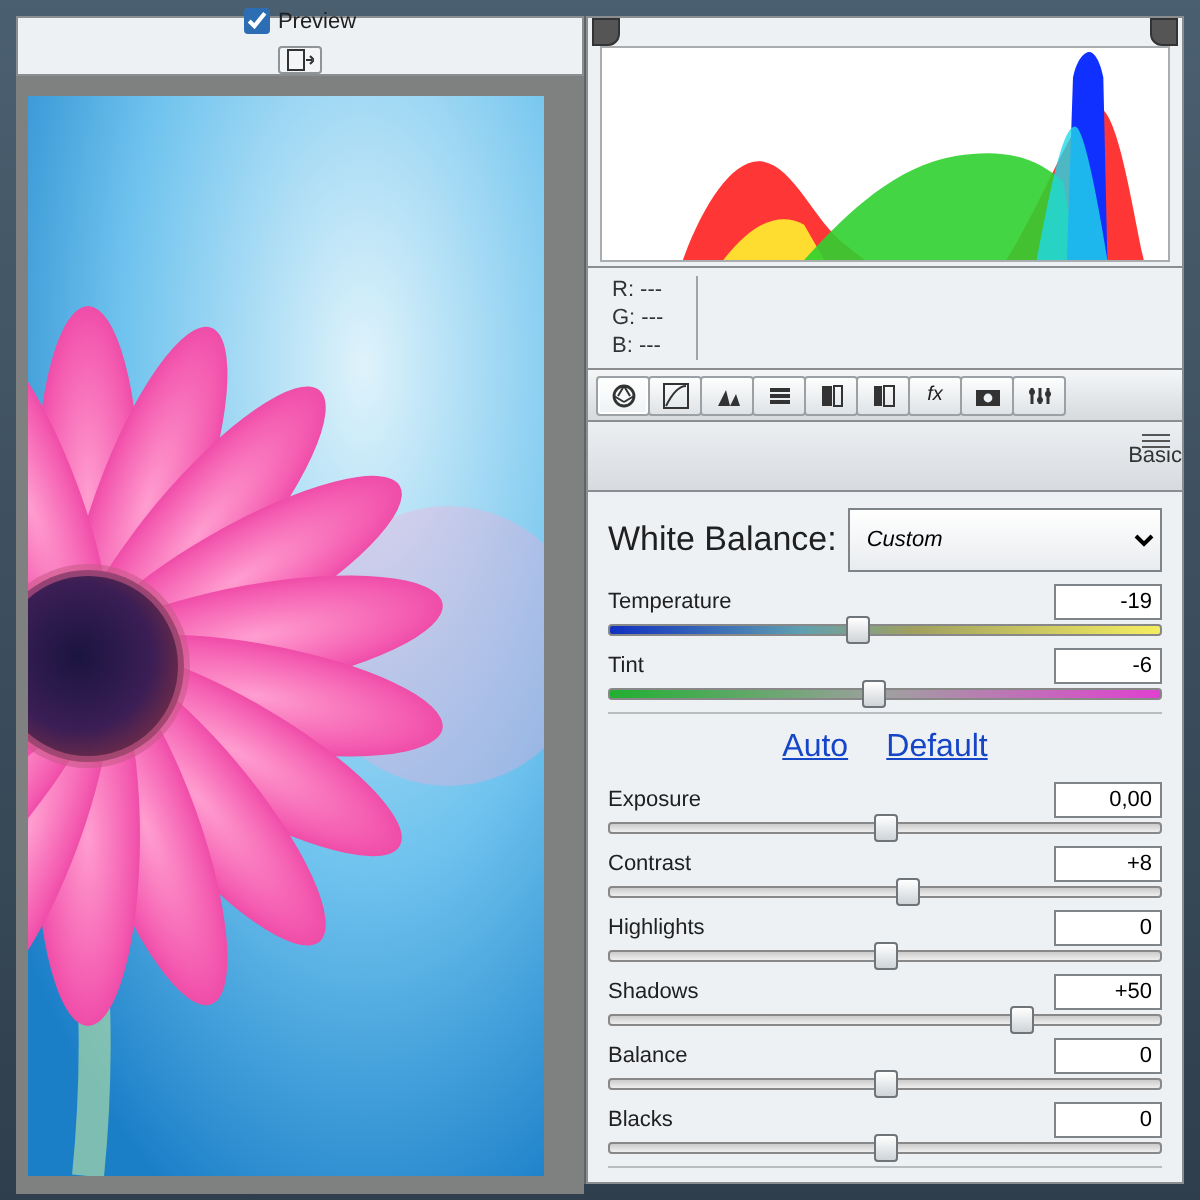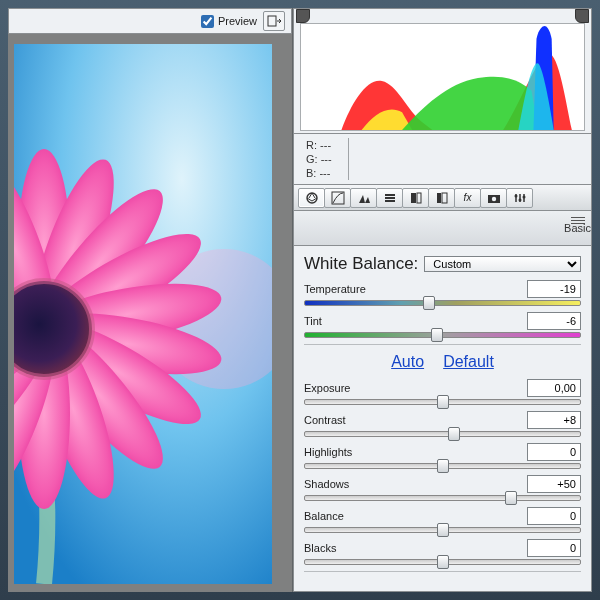--- a/index.html
+++ b/index.html
@@ -1,20 +1,20 @@
 <!DOCTYPE html>
 <html><head>
 <meta charset="utf-8">
 <style>
   * { box-sizing: border-box; margin: 0; padding: 0; }
   body { font-family: "Segoe UI", Tahoma, sans-serif; font-size: 11px; background: #3a4a5a; width: 600px; height: 600px; overflow: hidden; }
   .window-frame { background: linear-gradient(#4a5f70, #2f3e4c); padding: 8px; height: 100%; }
   .inner { background: #7f8080; height: 100%; position: relative; display: flex; }
   .left-pane { width: 284px; display: flex; flex-direction: column; }
-  .toolbar-top { background: #eef1f4; border: 1px solid #8a8e91; height: 30px; display: flex; align-items: center; justify-content: flex-end; padding: 0 6px; gap: 6px; }
+  .toolbar-top { background: #eef1f4; border: 1px solid #8a8e91; height: 30px; display: flex; align-items: center; justify-content: flex-end; padding: 0 6px; gap: 6px; flex-direction: column; }
   .chk { display: flex; align-items: center; gap: 4px; color: #202020; }
   .chk input { accent-color: #2d6db3; }
   .icon-btn { width: 22px; height: 20px; background: #f3f5f7; border: 1px solid #8e9498; border-radius: 2px; display: flex; align-items: center; justify-content: center; cursor: pointer; }
   .image-area { flex: 1; background: #7f8080; padding: 10px 6px 6px 6px; }
   .photo { width: 258px; height: 100%; overflow: hidden; position: relative; }
   .right-pane { flex: 1; display: flex; flex-direction: column; border-left: 1px solid #606466; }
   .histo-wrap { background: #eef1f4; border: 1px solid #8a8e91; padding: 6px 6px 2px 6px; position: relative; }
   .histo-clip { position: absolute; top: 0; width: 14px; height: 14px; background: #555; border: 1px solid #333; }
   .histo-clip.left { left: 2px; border-radius: 0 0 6px 0; }
   .histo-clip.right { right: 2px; border-radius: 0 0 0 6px; }
@@ -24,21 +24,21 @@
   .rgb-sep { border-left: 1px solid #a0a4a7; margin-left: 6px; padding-left: 6px; height: 42px; }
   .tabstrip { background: linear-gradient(#f4f6f8, #d6dadd); border: 1px solid #8a8e91; border-top: none; height: 26px; display: flex; align-items: center; padding: 0 4px; gap: 0; }
   .tab-btn { width: 27px; height: 20px; border: 1px solid #9aa0a4; border-radius: 2px; background: linear-gradient(#fdfefe, #dfe3e6); display: flex; align-items: center; justify-content: center; cursor: pointer; margin-right: -1px; }
   .tab-btn.active { background: linear-gradient(#fff, #eef2f5); box-shadow: inset 0 0 0 1px #fff; }
   .panel-header { background: linear-gradient(#eceff2, #d7dbdf); border: 1px solid #8a8e91; border-top: none; height: 35px; display: flex; align-items: center; justify-content: flex-end; position: relative; color: #333; }
   .panel-menu { position: absolute; right: 6px; top: 4px; width: 14px; height: 10px; cursor: pointer; }
   .panel-menu span { display: block; height: 1px; background: #555; margin: 2px 0; }
   .basic-body { background: #eef1f4; border: 1px solid #8a8e91; border-top: none; flex: 1; overflow: hidden; padding: 8px 10px; color: #202020; }
   .row { display: flex; align-items: center; margin-bottom: 6px; gap: 6px; }
   .row label { font-size: 17px; }
-  select { flex: 1; height: 16px; border: 1px solid #7e8488; background: linear-gradient(#fff, #e9ecef); font-size: 11px; padding: 0 4px; }
+  select { flex: 1; height: 32px; border: 1px solid #7e8488; background: linear-gradient(#fff, #e9ecef); font-size: 11px; padding: 0 4px; font-style: italic; }
   .slider-row { margin-bottom: 0; }
   .slider-head { display: flex; justify-content: space-between; align-items: center; margin-bottom: 2px; }
   .val-box { width: 54px; height: 18px; border: 1px solid #7e8488; background: #fff; text-align: right; padding: 1px 4px; font-size: 11px; }
   .track { height: 6px; border: 1px solid #888; border-radius: 2px; background: linear-gradient(#ccc, #eee); position: relative; margin: 2px 0 6px 0; }
   .track.temp { background: linear-gradient(90deg, #1030c0 0%, #60a0b0 35%, #a0a060 55%, #f5ee60 100%); }
   .track.tint { background: linear-gradient(90deg, #20b030 0%, #a0a0a0 50%, #e040d0 100%); }
   .knob { position: absolute; top: -5px; width: 12px; height: 14px; background: linear-gradient(#fff, #cfd4d8); border: 1px solid #6e7478; border-radius: 2px; transform: translateX(-50%); }
   .hr { border-top: 1px solid #b9bdc0; margin: 6px 0 8px 0; }
   .links { text-align: center; margin-bottom: 8px; }
   .links a { color: #1646c8; text-decoration: underline; font-size: 16px; margin: 0 8px; cursor: pointer; }

